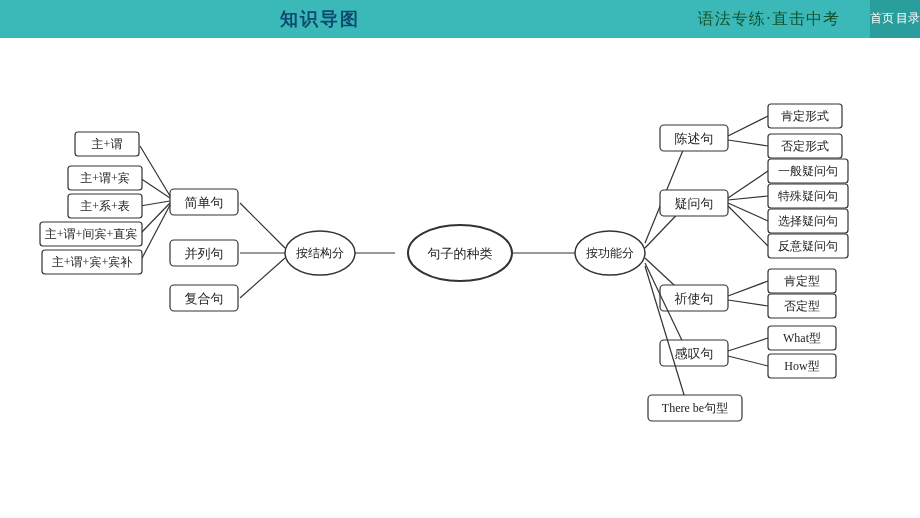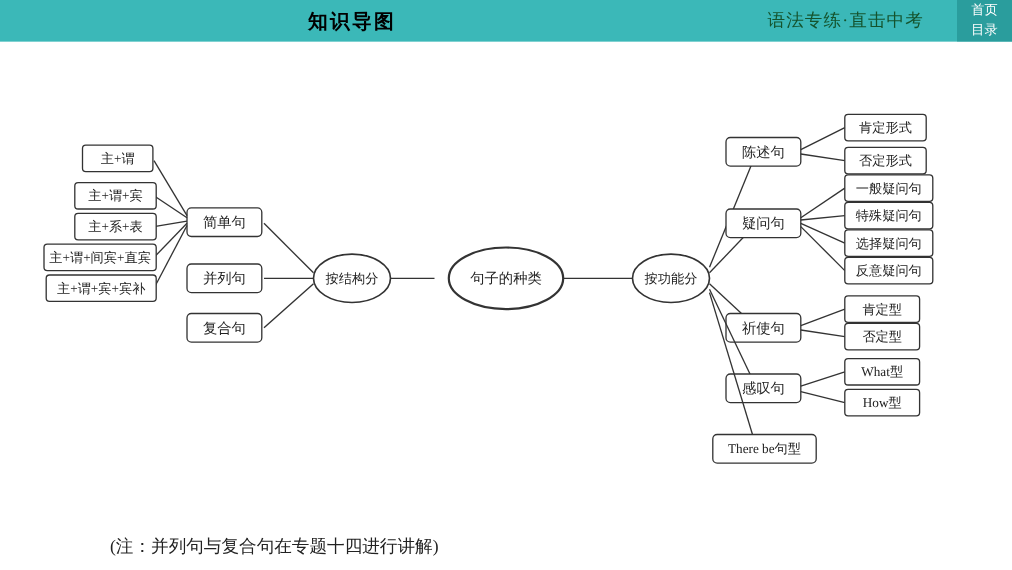--- a/index.html
+++ b/index.html
@@ -17,21 +17,21 @@
       background: #3bb8b8;
       height: 38px;
       display: flex;
       align-items: center;
       position: relative;
     }
     .header-title {
       position: absolute;
       left: 50%;
       transform: translateX(-180px);
-      color: #000000;
+      color: #0c4a6e;
       font-weight: bold;
       font-size: 18px;
       letter-spacing: 2px;
     }
     .header-sub1 {
       position: absolute;
       left: 50%;
       transform: translateX(10px);
       color: #e0f7f7;
       font-size: 14px;
@@ -43,21 +43,21 @@
       color: #14532d;
       font-size: 16px;
       letter-spacing: 1px;
       margin-left: 15px;
     }
     .header-nav {
       position: absolute;
       right: 0;
       top: 0;
       display: flex;
-      flex-direction: column;
+      flex-direction: row;
       background: #2a9d9d;
       height: 38px;
       width: 50px;
       align-items: center;
       justify-content: center;
       gap: 2px;
       text-align: center;
     }
     .header-nav span {
       color: #fff;
@@ -242,14 +242,13 @@
     <line class="line" x1="728" y1="313" x2="768" y2="300"></line>
     <rect class="box" x="768" y="288" width="68" height="24" rx="3"></rect>
     <text class="text-label-sm" x="802" y="300">What型</text>
 
     <line class="line" x1="728" y1="318" x2="768" y2="328"></line>
     <rect class="box" x="768" y="316" width="68" height="24" rx="3"></rect>
     <text class="text-label-sm" x="802" y="328">How型</text>
 
   </svg>
 
-  <div class="note">(注：并列句与复合句在专题十四进行讲解)</div>
 </div>
 
 </body></html>

